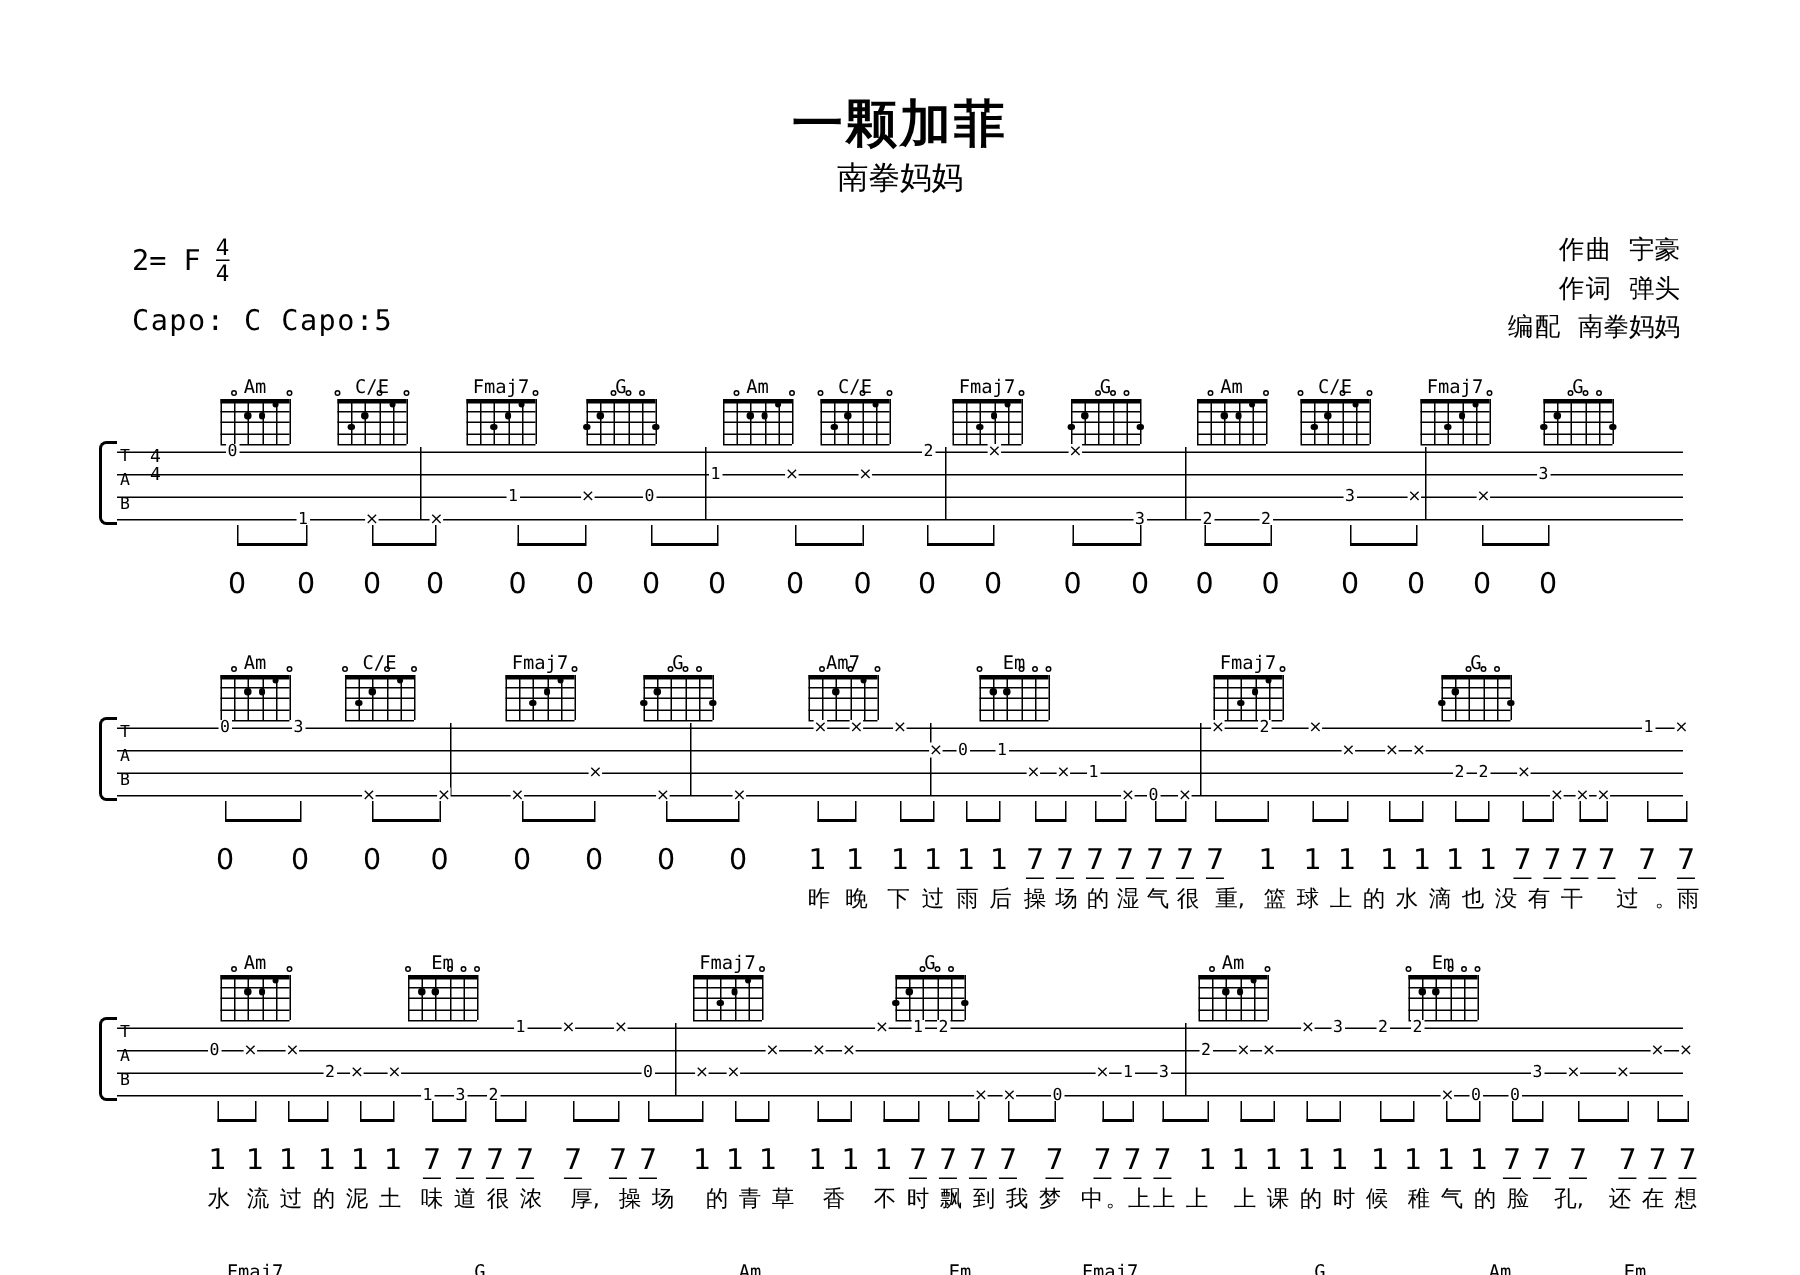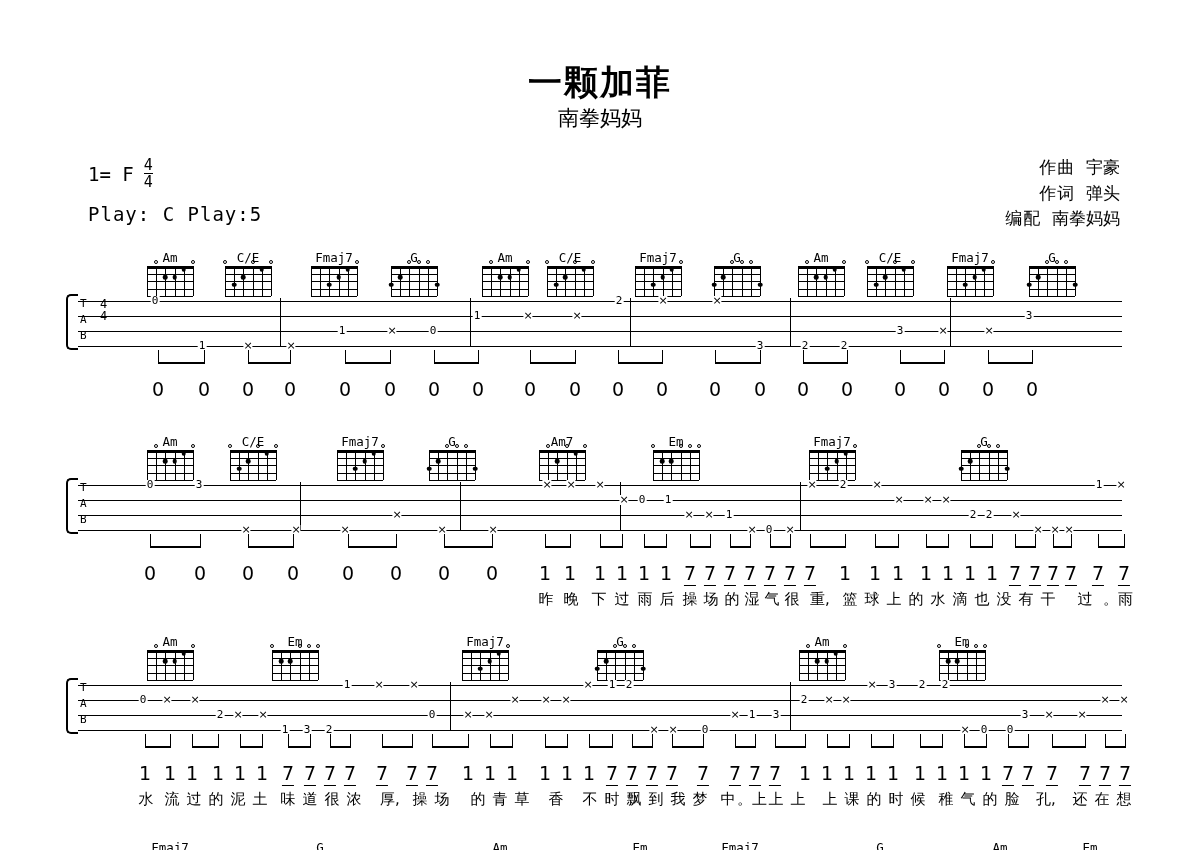--- a/index.html
+++ b/index.html
@@ -154,28 +154,28 @@
   .lyricrow span { position: absolute; transform: translateX(-50%); white-space: nowrap; }
 </style>
 </head>
 <body>
 
 <div class="sheet-title">一颗加菲</div>
 <div class="sheet-artist">南拳妈妈</div>
 
 <div class="key-block">
   <div class="key-line">
-    <span>1= F</span>
+    <span>2= F</span>
     <span class="time-sig">
       <span class="num">4</span>
       <span class="den">4</span>
     </span>
   </div>
 </div>
-<div class="play-line">Play:  C   Play:5</div>
+<div class="play-line">Capo:  C   Capo:5</div>
 
 <div class="credits">
   <div>
     <span class="lbl">作曲</span>
     &nbsp;<span>宇豪</span>
   </div>
   <div>
     <span class="lbl">作词</span>
     &nbsp;<span>弹头</span>
   </div>

